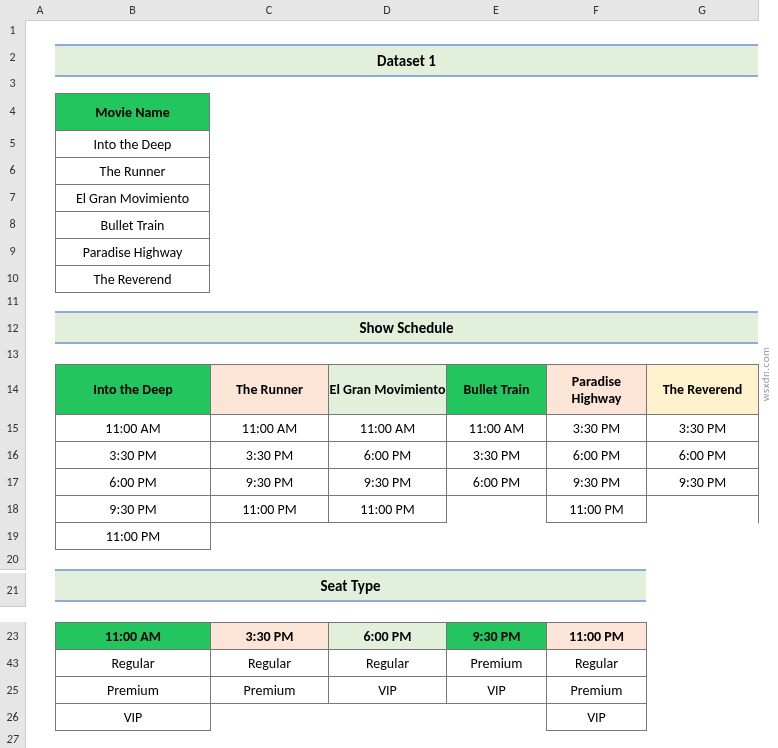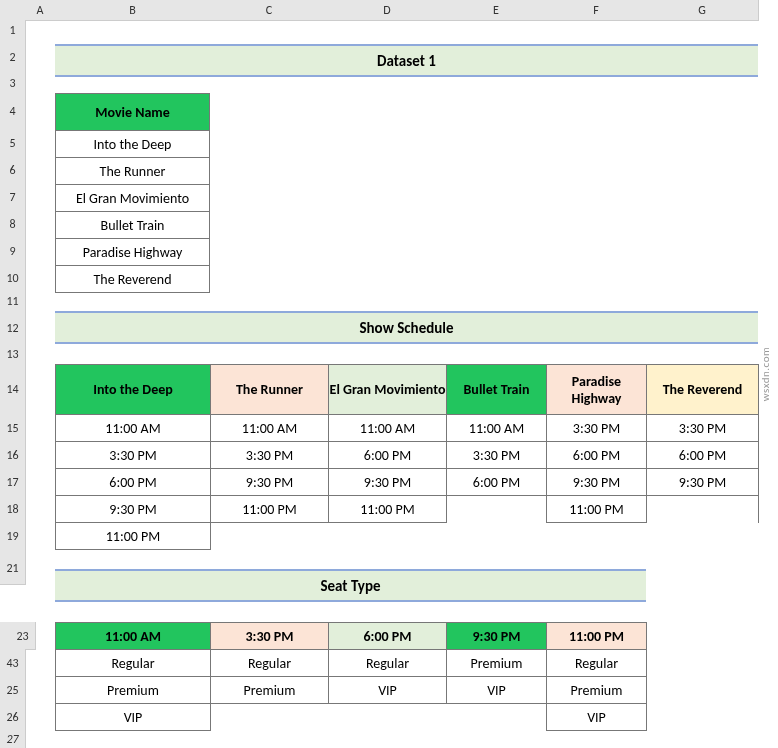--- a/index.html
+++ b/index.html
@@ -114,23 +114,23 @@
   <div class="row-header" style="top:291px;height:20px;">11</div>
   <div class="row-header" style="top:311px;height:33px;">12</div>
   <div class="row-header" style="top:344px;height:20px;">13</div>
   <div class="row-header" style="top:364px;height:50px;">14</div>
   <div class="row-header" style="top:414px;height:27px;">15</div>
   <div class="row-header" style="top:441px;height:27px;">16</div>
   <div class="row-header" style="top:468px;height:27px;">17</div>
   <div class="row-header" style="top:495px;height:27px;">18</div>
   <div class="row-header" style="top:522px;height:27px;">19</div>
   <div class="row-header" style="top:549px;height:20px;">20</div>
-  <div class="row-header" style="top:551px;height:33px;">21</div>
+  <div class="row-header" style="top:573px;height:33px;">21</div>
   <div class="row-header" style="top:628px;height:20px;">22</div>
-  <div class="row-header" style="top:622px;height:27px;padding-left:10px;">23</div>
+  <div class="row-header" style="top:622px;height:27px;">23</div>
   <div class="row-header" style="top:649px;height:27px;">43</div>
   <div class="row-header" style="top:676px;height:27px;">25</div>
   <div class="row-header" style="top:703px;height:27px;">26</div>
   <div class="row-header" style="top:730px;height:18px;font-style:italic;">27</div>
 
   <div class="banner" style="left:55px;top:44px;width:703px;height:33px;">Dataset 1</div>
   <div class="banner" style="left:55px;top:311px;width:703px;height:33px;">Show Schedule</div>
   <div class="banner" style="left:55px;top:569px;width:591px;height:33px;">Seat Type</div>
 
   <table class="table" style="left:55px;top:93px;width:155px;">

